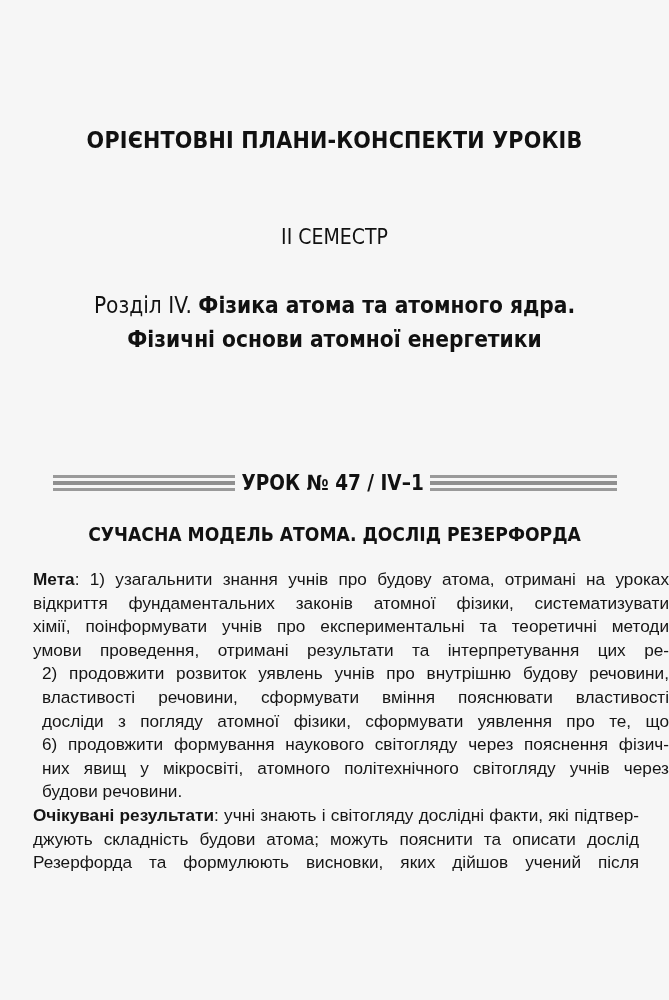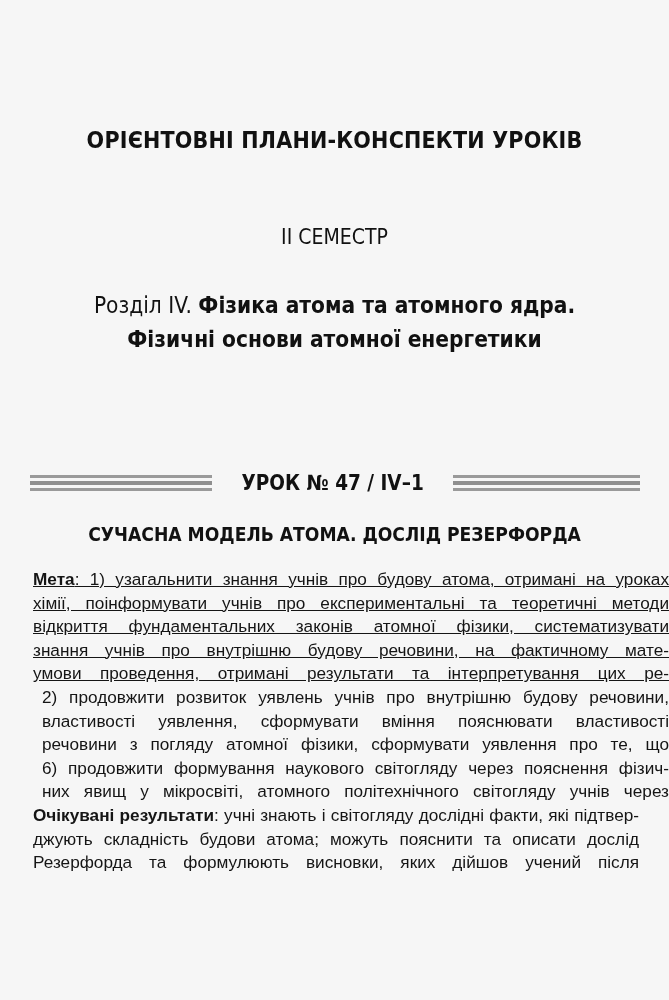--- a/index.html
+++ b/index.html
@@ -56,21 +56,21 @@
     .section-heading .bold { font-weight: bold; }
 
     .lesson-banner {
       position: absolute;
       top: 466px;
       left: 30px;
       width: 610px;
       height: 34px;
       display: flex;
       align-items: center;
-      justify-content: space-between;
+      justify-content: center;
     }
     .stripes {
       width: 182px;
       height: 17px;
       position: relative;
     }
     .stripes.right { width: 187px; }
     .stripes span {
       position: absolute;
       left: 0;
@@ -112,21 +112,20 @@
       color: #151515;
     }
     .para {
       position: relative;
       text-align: justify;
       text-align-last: left;
     }
     .para.goal {
       margin-left: 65px;
       text-indent: -32px;
-      text-decoration: underline;
     }
     .para.item {
       margin-left: 65px;
       text-indent: -23px;
     }
     .para.results {
       margin-left: 65px;
       margin-right: 30px;
       text-indent: -32px;
     }
@@ -169,35 +168,35 @@
     <span class="s3"></span>
   </div>
 </div>
 
 <div class="lesson-title">СУЧАСНА МОДЕЛЬ АТОМА. ДОСЛІД РЕЗЕРФОРДА</div>
 
 <div class="body-text">
 
   <div class="para goal">
     <span class="line"><span class="label-bold">Мета</span><span>: 1) узагальнити знання учнів про будову атома, отримані на уроках</span></span>
+    <span class="line">відкриття фундаментальних законів атомної фізики, систематизувати</span>
     <span class="line">хімії, поінформувати учнів про експериментальні та теоретичні методи</span>
-    <span class="line">відкриття фундаментальних законів атомної фізики, систематизувати</span>
-    <span class="line">знання учнів про внутрішню будову речовини, на фактичному мате-</span>
     <span class="line">умови проведення, отримані результати та інтерпретування цих ре-</span>
   </div>
 
   <div class="para item">
     <span class="line">2) продовжити розвиток уявлень учнів про внутрішню будову речовини,</span>
-    <span class="line">властивості уявлення, сформувати вміння пояснювати властивості</span>
-    <span class="line">речовини з погляду атомної фізики, сформувати уявлення про те, що</span>
+    <span class="line">властивості речовини, сформувати вміння пояснювати властивості</span>
+    <span class="line">досліди з погляду атомної фізики, сформувати уявлення про те, що</span>
   </div>
 
   <div class="para item">
     <span class="line">6) продовжити формування наукового світогляду через пояснення фізич-</span>
     <span class="line">них явищ у мікросвіті, атомного політехнічного світогляду учнів через</span>
+    <span class="line last">будови речовини.</span>
   </div>
 
   <div class="para results">
     <span class="line"><span class="label-bold">Очікувані результати</span><span>: учні знають і світогляду дослідні факти, які підтвер-</span></span>
     <span class="line">джують складність будови атома; можуть пояснити та описати дослід</span>
     <span class="line">Резерфорда та формулюють висновки, яких дійшов учений після</span>
   </div>
 
 </div>
 

